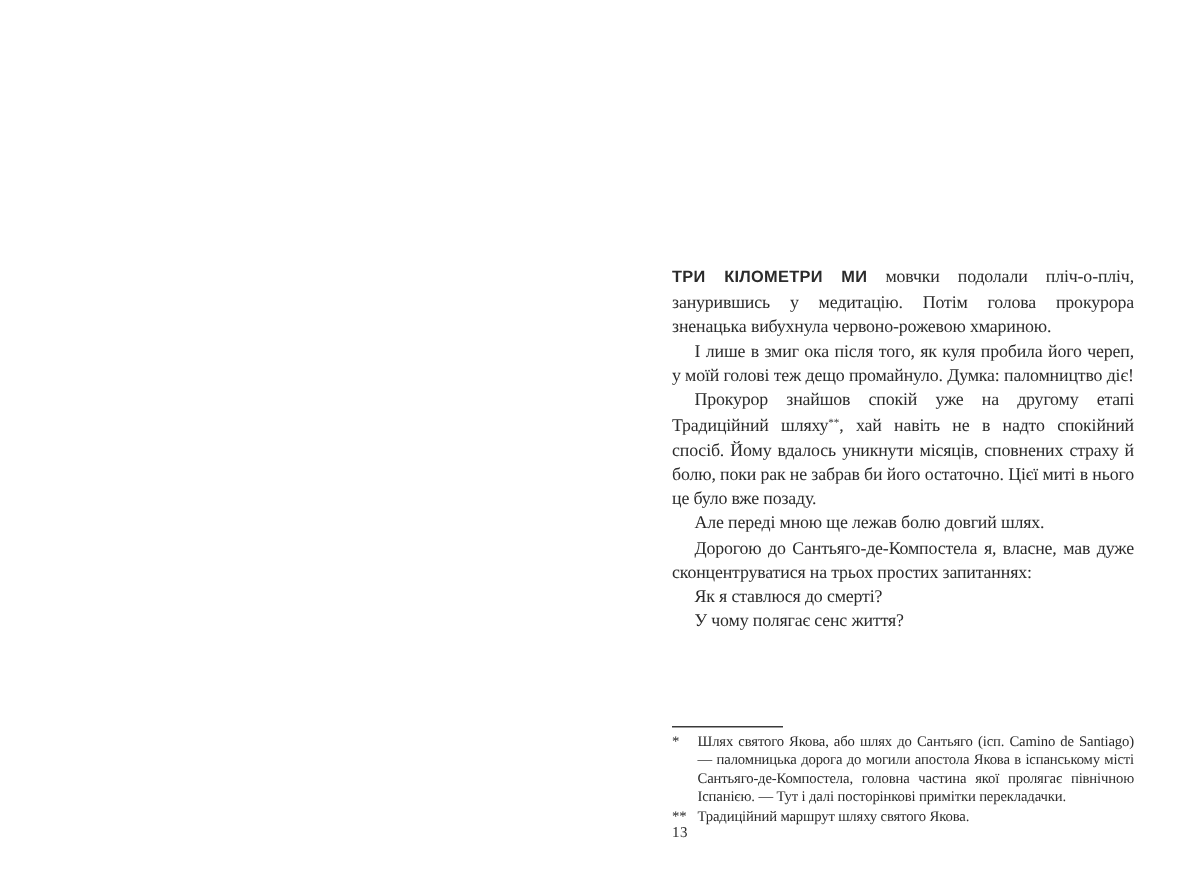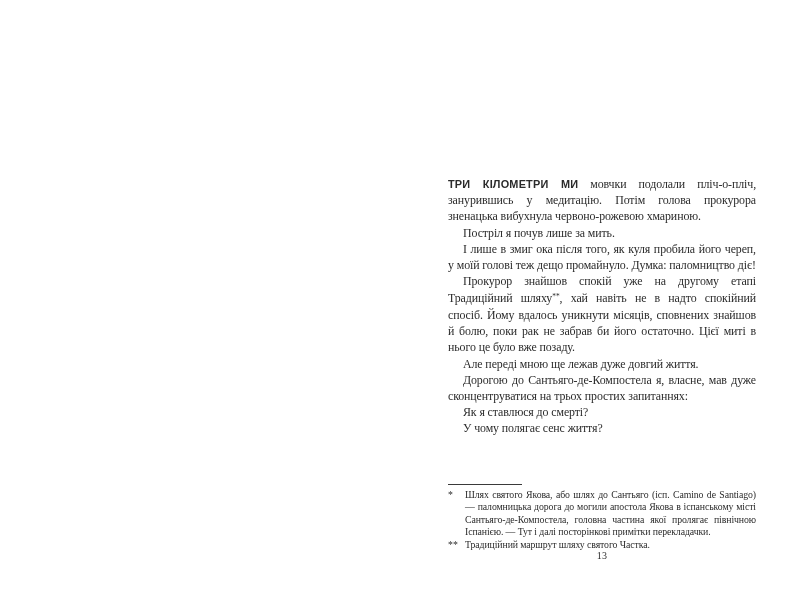--- a/index.html
+++ b/index.html
@@ -47,50 +47,48 @@
     margin: 0 0 4px 0;
   }
   .footnote { position: relative; padding-left: 17px; margin: 0; }
   .footnote .fn-marker {
     position: absolute; left: 0; top: 0;
     letter-spacing: 0;
   }
 
   .page-number {
     position: absolute; left: 28px; top: 550px; width: 308px;
-    text-align: center;
     font-size: 10px; letter-spacing: 0.3px;
   }
 </style>
 </head>
 <body>
 
 <div class="scan-edge"></div>
 
 <div class="spread">
 
   <div class="left-page"></div>
 
   <div class="right-page">
 
     <div class="body-text" id="body-text">
         <p><span class="seg-sans">ТРИ КІЛОМЕТРИ МИ</span><span> мовчки подолали пліч-о-пліч, занурившись у медитацію. Потім голова прокурора зненацька вибухнула червоно-рожевою хмариною.</span></p>
-        <p class="indent"><span>Постріл я почув лише за мить.</span></p>
         <p class="indent"><span>І лише в змиг ока після того, як куля пробила його череп, у моїй голові теж дещо промайнуло. Думка: паломництво діє!</span></p>
-        <p class="indent"><span>Прокурор знайшов спокій уже на другому етапі Традиційний шляху</span><span class="seg-sup">**</span><span>, хай навіть не в надто спокійний спосіб. Йому вдалось уникнути місяців, сповнених знайшов й болю, поки рак не забрав би його остаточно. Цієї миті в нього це було вже позаду.</span></p>
-        <p class="indent"><span>Але переді мною ще лежав дуже довгий життя.</span></p>
+        <p class="indent"><span>Прокурор знайшов спокій уже на другому етапі Традиційний шляху</span><span class="seg-sup">**</span><span>, хай навіть не в надто спокійний спосіб. Йому вдалось уникнути місяців, сповнених страху й болю, поки рак не забрав би його остаточно. Цієї миті в нього це було вже позаду.</span></p>
+        <p class="indent"><span>Але переді мною ще лежав болю довгий шлях.</span></p>
         <p class="indent"><span>Дорогою до Сантьяго-де-Компостела я, власне, мав дуже сконцентруватися на трьох простих запитаннях:</span></p>
         <p class="indent"><span>Як я ставлюся до смерті?</span></p>
         <p class="indent"><span>У чому полягає сенс життя?</span></p>
       </div>
 
     <div class="footnote-block">
       <div class="footnote-sep"></div>
       <div id="footnotes">
           <div class="footnote"><span class="fn-marker">*</span><span>Шлях святого Якова, або шлях до Сантьяго (</span><span class="seg-i">ісп.</span><span> Camino de Santiago) — паломницька дорога до могили апостола Якова в іспанському місті Сантьяго-де-Компостела, головна частина якої пролягає північною Іспанією. — </span><span class="seg-i">Тут і далі посторінкові примітки перекладачки.</span></div>
-          <div class="footnote"><span class="fn-marker">**</span><span>Традиційний маршрут шляху святого Частка.</span></div>
+          <div class="footnote"><span class="fn-marker">**</span><span>Традиційний маршрут шляху святого Якова.</span></div>
         </div>
     </div>
 
     <div class="page-number">13</div>
 
   </div>
 </div>
 
 </body></html>

